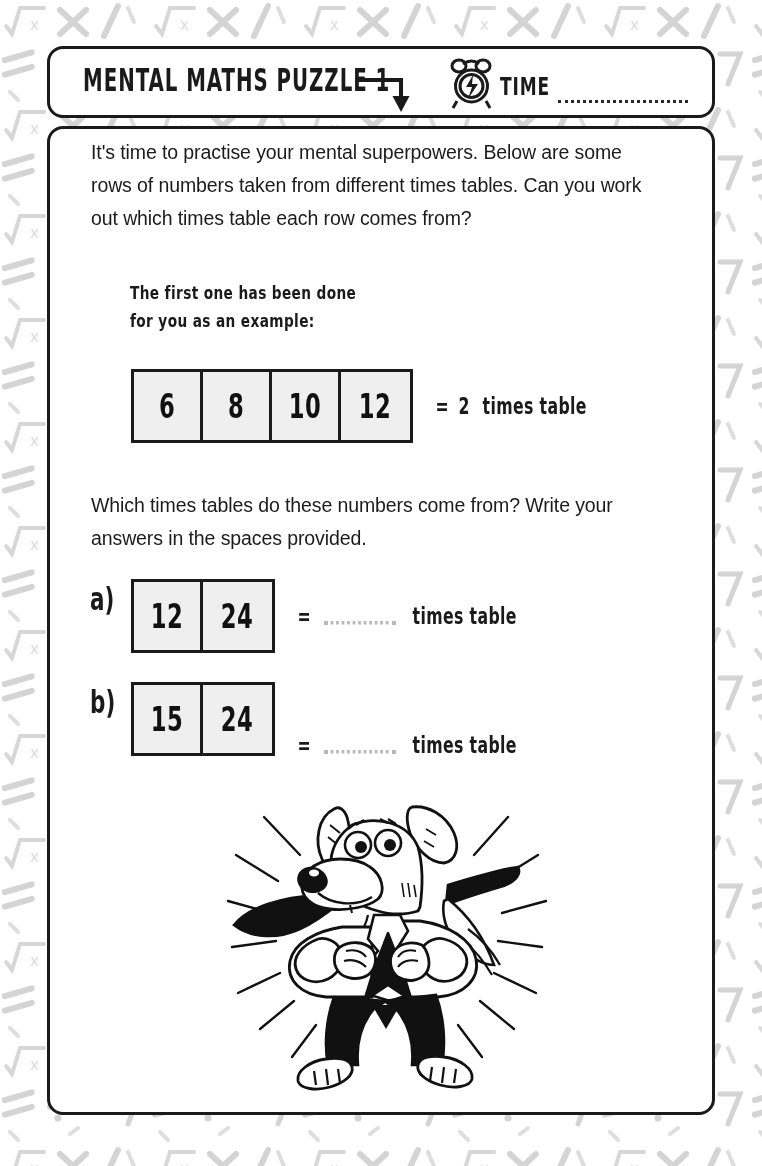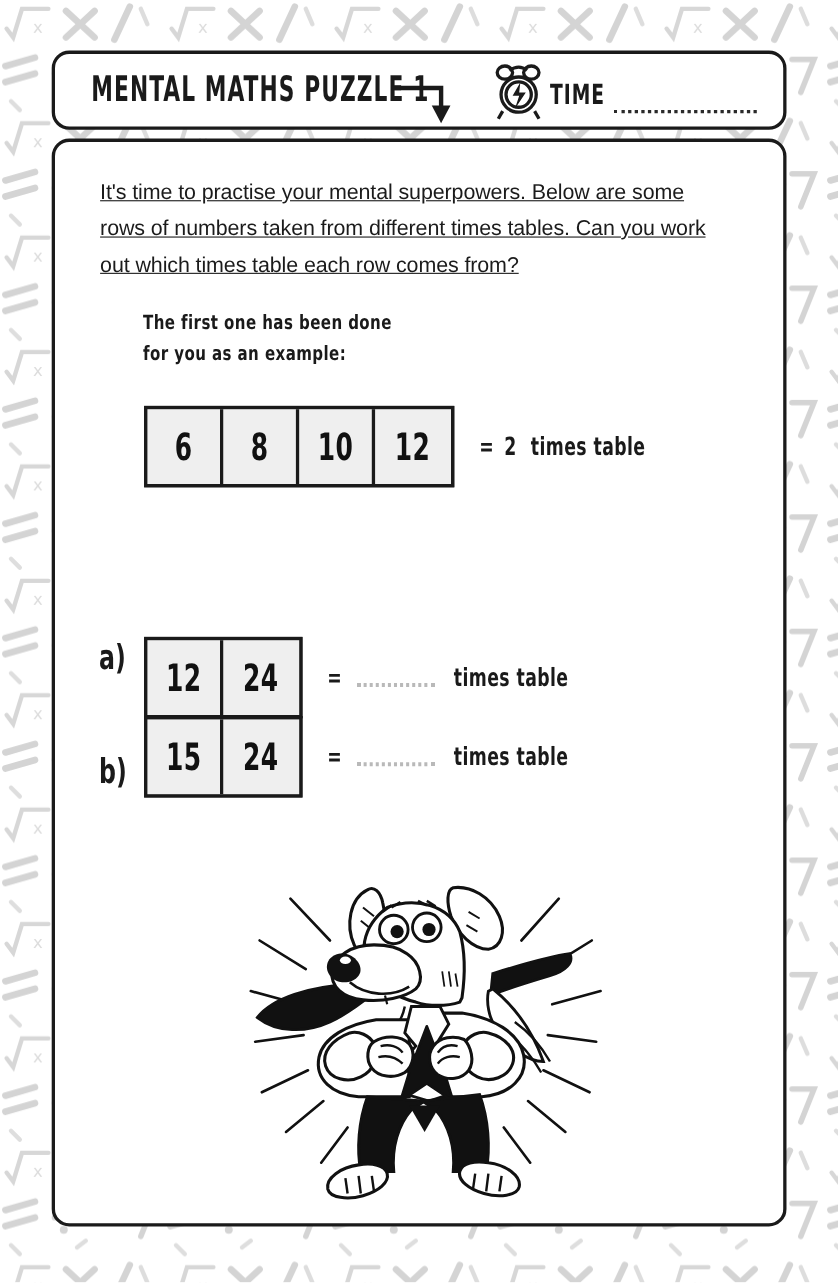--- a/index.html
+++ b/index.html
@@ -108,23 +108,22 @@
     position: absolute;
     font-family: "Liberation Sans", sans-serif;
     font-size: 19.5px;
     line-height: 33px;
     color: #1b1b1b;
     letter-spacing: -0.1px;
   }
 
   #intro-para {
     left: 41px;
-    top: 30px;
+    top: 7px;
     width: 570px;
-    text-decoration: underline;
   }
 
   #question-para {
     left: 41px;
     top: 360px;
     width: 570px;
   }
 
   
   .cond {
@@ -204,21 +203,21 @@
     font-weight: 700;
     font-size: 26px;
     color: #1a1a1a;
     transform: scaleX(0.92) scaleY(1.2);
     transform-origin: left top;
   }
 
   
   #example-row { left: 81px; top: 240px; }
   #row-a       { left: 81px; top: 450px; }
-  #row-b       { left: 81px; top: 522px; }
+  #row-b       { left: 81px; top: 553px; align-items: flex-end; }
   #label-a     { left: 40px; top: 452px; }
   #label-b     { left: 40px; top: 555px; }
 
   
   #hero-dog {
     position: absolute;
     left: 172px;
     top: 660px;
     width: 330px;
     height: 305px;
@@ -341,20 +340,21 @@
           <span>12</span>
           </div>
       </div>
       <div class="eq-text">
         <span>=</span>
         <span style="margin-left:8px">2</span>
         <span style="margin-left:8px">times table</span>
       </div>
     </div>
 
+    <div class="para" id="question-para">Which times tables do these numbers come from? Write your answers in the spaces provided.</div>
 
     <div class="row-label" id="label-a">a)</div>
     <div class="num-row" id="row-a">
       <div class="boxes">
         <div class="num-box">
           <span>12</span>
           </div>
         <div class="num-box">
           <span>24</span>
           </div>

